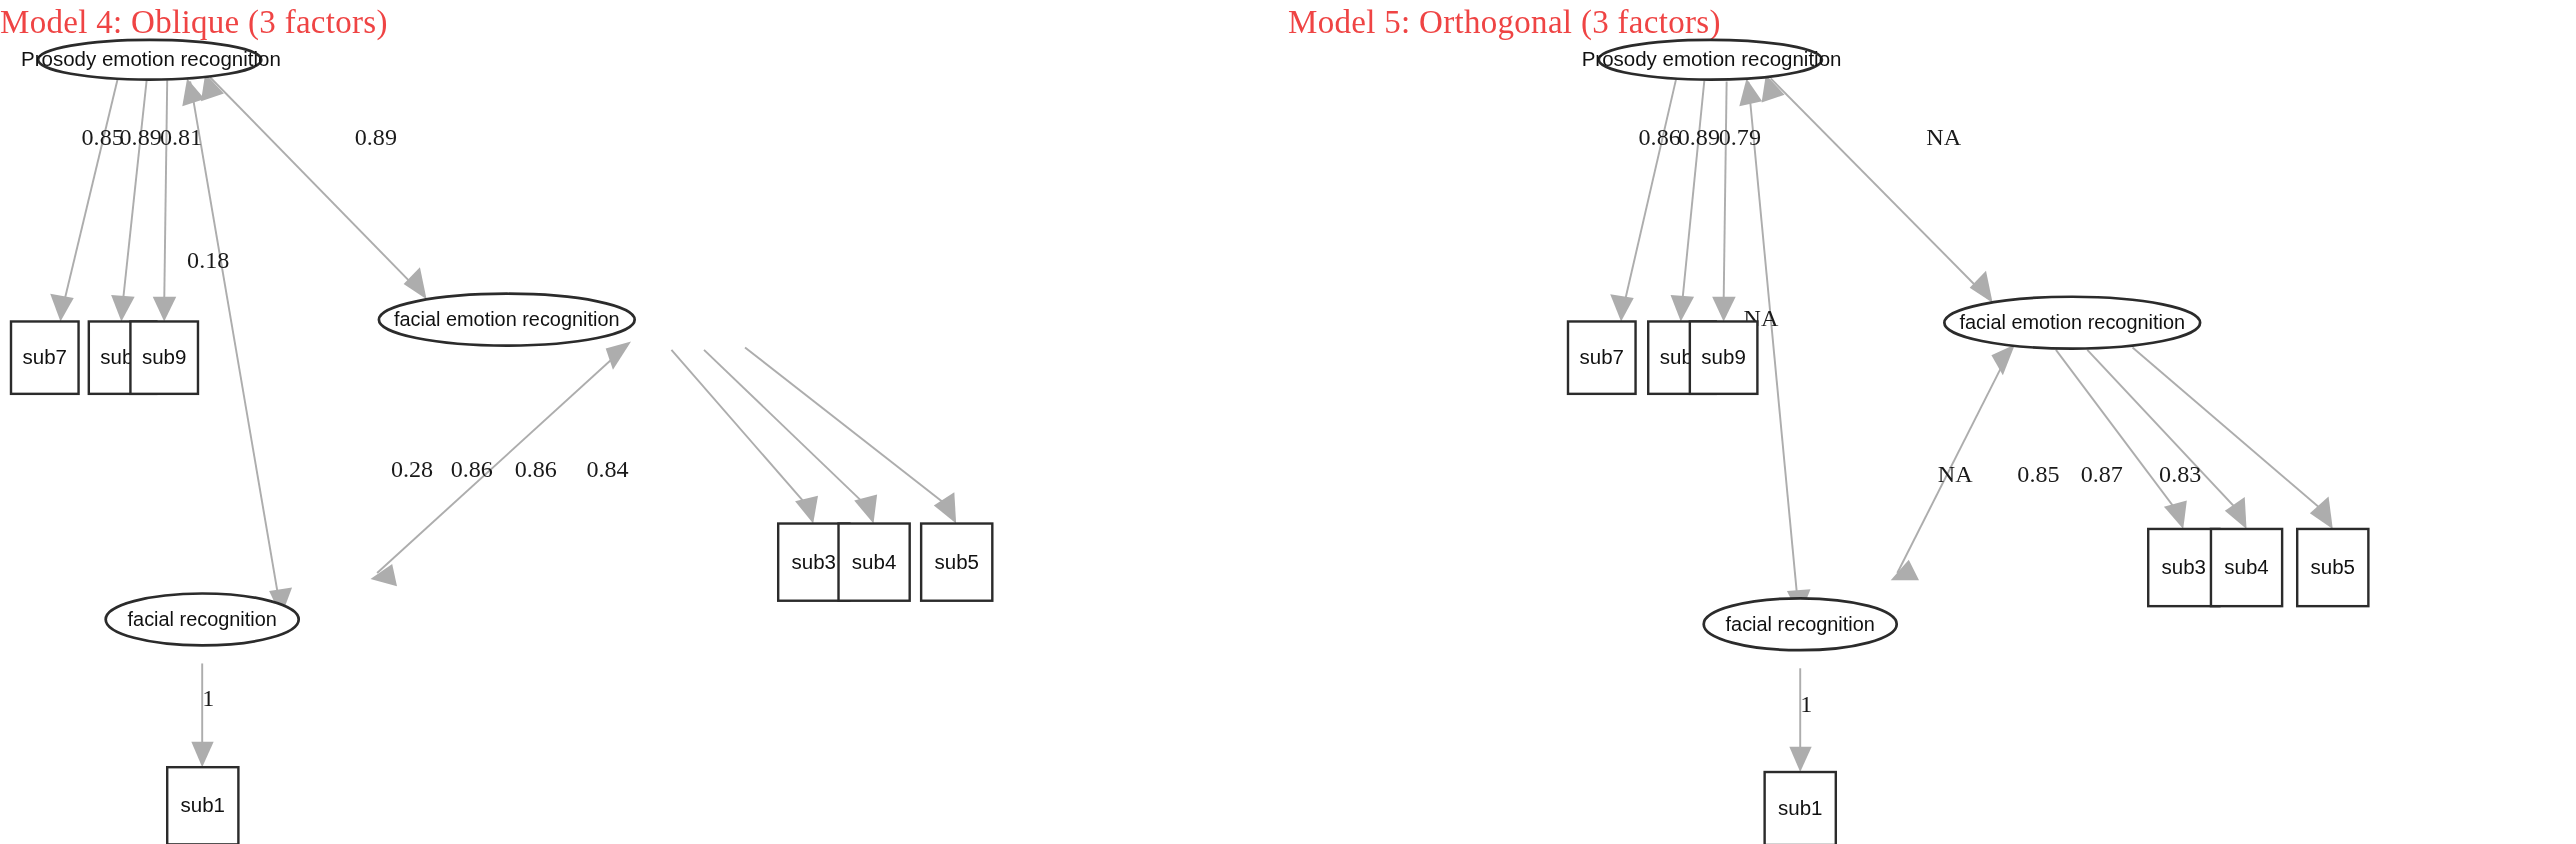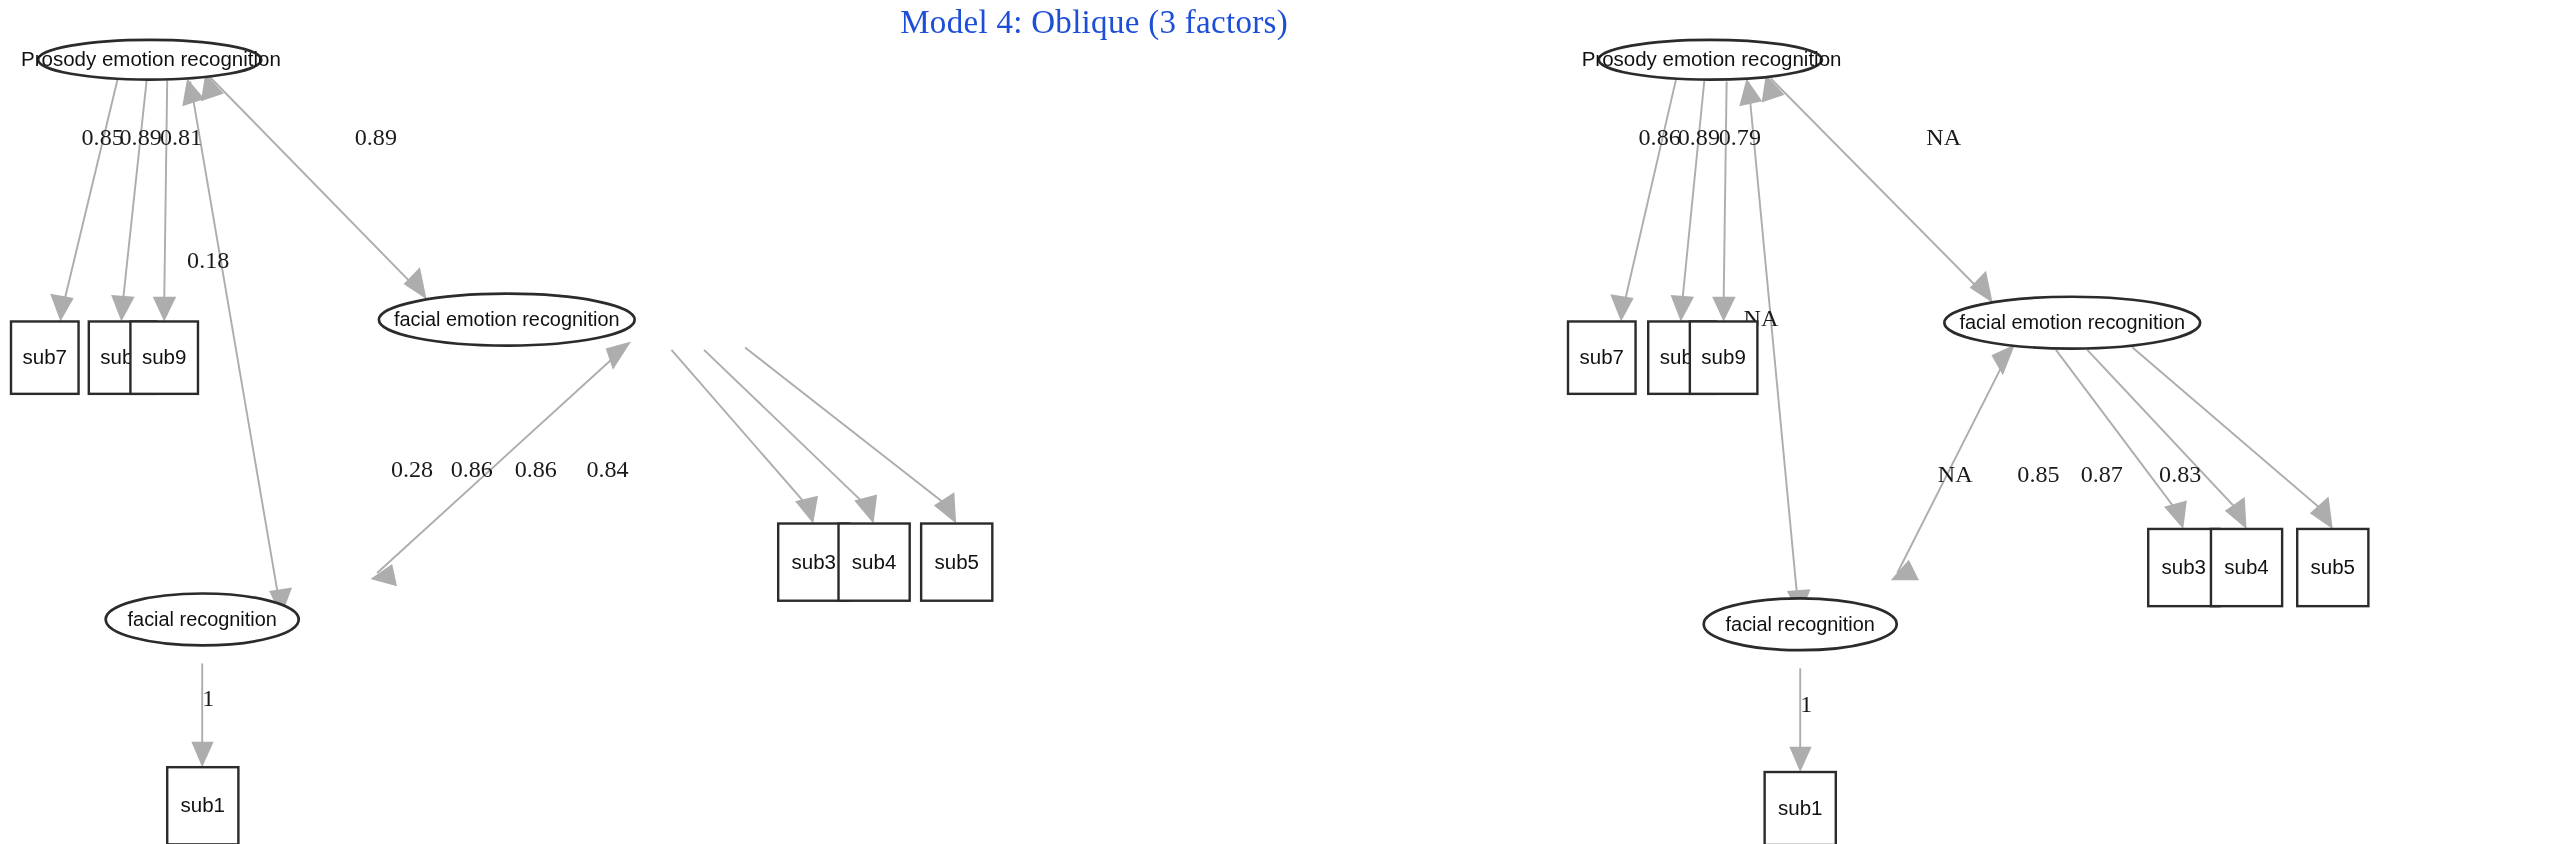--- a/index.html
+++ b/index.html
@@ -3,23 +3,23 @@
 <meta charset="utf-8">
 <style>
   html,body{margin:0;padding:0;background:#ffffff;}
   body{width:2576px;height:845px;position:relative;overflow:hidden;
        font-family:"Liberation Sans",sans-serif;}
   .panel{position:absolute;top:0;height:845px;width:1288px;}
   #panel-left{left:0;}
   #panel-right{left:1288px;}
   .panel-title{
     position:absolute;top:3.6px;left:0;width:100%;
-    text-align:right;
+    text-align:left;
     font-family:"Liberation Serif","DejaVu Serif",serif;
-    font-size:33px;color:#1d4ed8;letter-spacing:0.3px;white-space:nowrap;
+    font-size:33px;color:#ef4444;letter-spacing:0.3px;white-space:nowrap;
   }
   svg.diagram{position:absolute;top:0;left:0;width:1288px;height:845px;display:block;}
   .node-box{fill:#ffffff;stroke:#2b2b2b;stroke-width:4;}
   .node-ellipse{fill:#ffffff;stroke:#2b2b2b;stroke-width:4.5;}
   .node-label{
     font-family:"Liberation Sans","DejaVu Sans",sans-serif;
     font-size:34px;fill:#111111;text-anchor:middle;dominant-baseline:middle;
   }
   .node-label.small{font-size:33px;}
   .edge-line{stroke:#adadad;stroke-width:3.2;fill:none;}
@@ -145,20 +145,21 @@
     <g>
       <rect class="node-box" x="277" y="1272" width="118" height="128"></rect>
       <text class="node-label" x="336" y="1338">sub1</text>
     </g>
 
   </svg>
 </div>
 
 <div class="panel" id="panel-right">
 
+  <div class="panel-title">Model 5: Orthogonal (3 factors)</div>
 
   <svg class="diagram" viewBox="0 0 2135 1401">
 
     <g>
 
       <g>
         <line class="edge-line" x1="643" y1="132" x2="557" y2="505"></line>
         <polygon class="edge-head" points="552,533 534,488 573,494"></polygon>
       </g>
 

